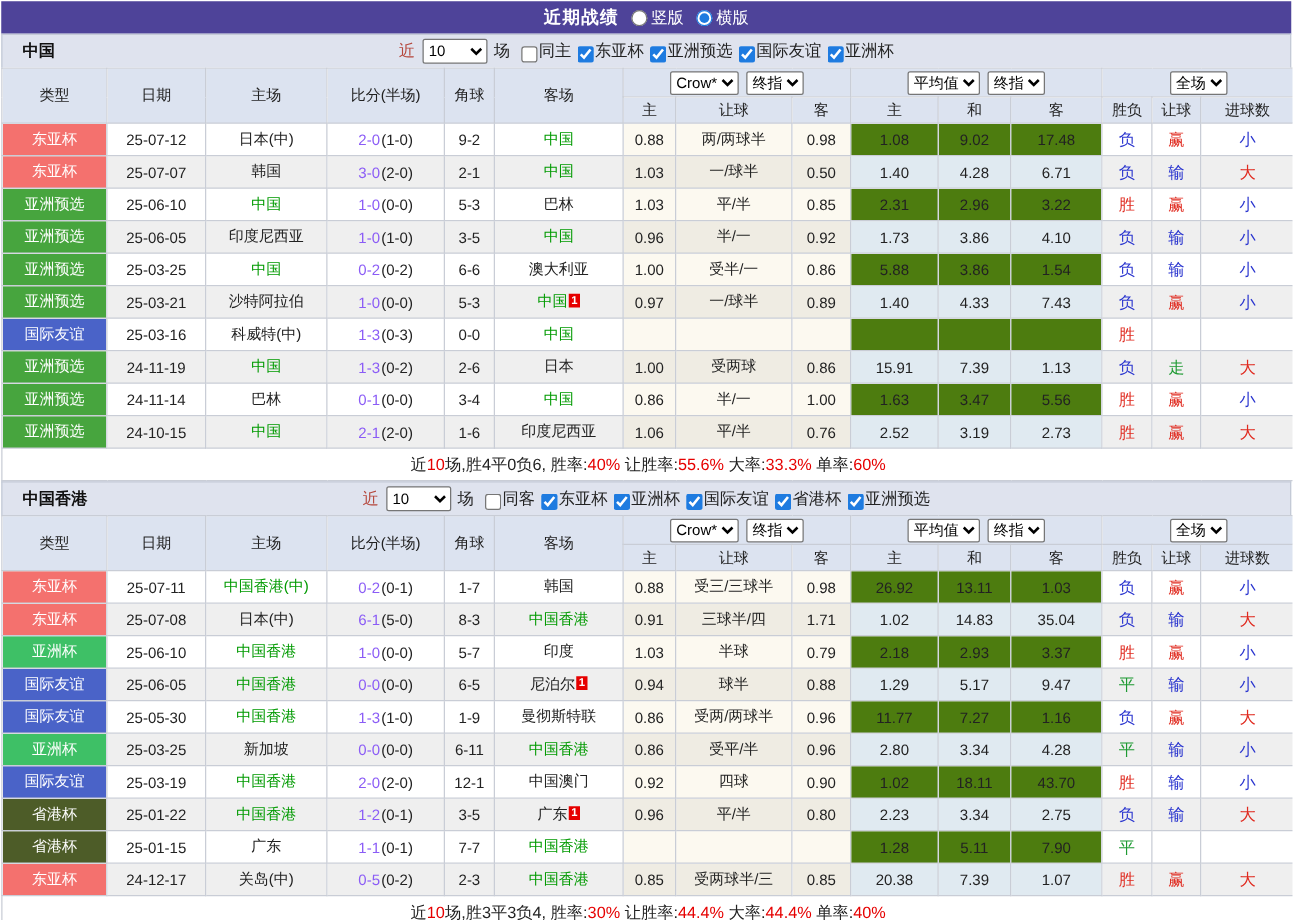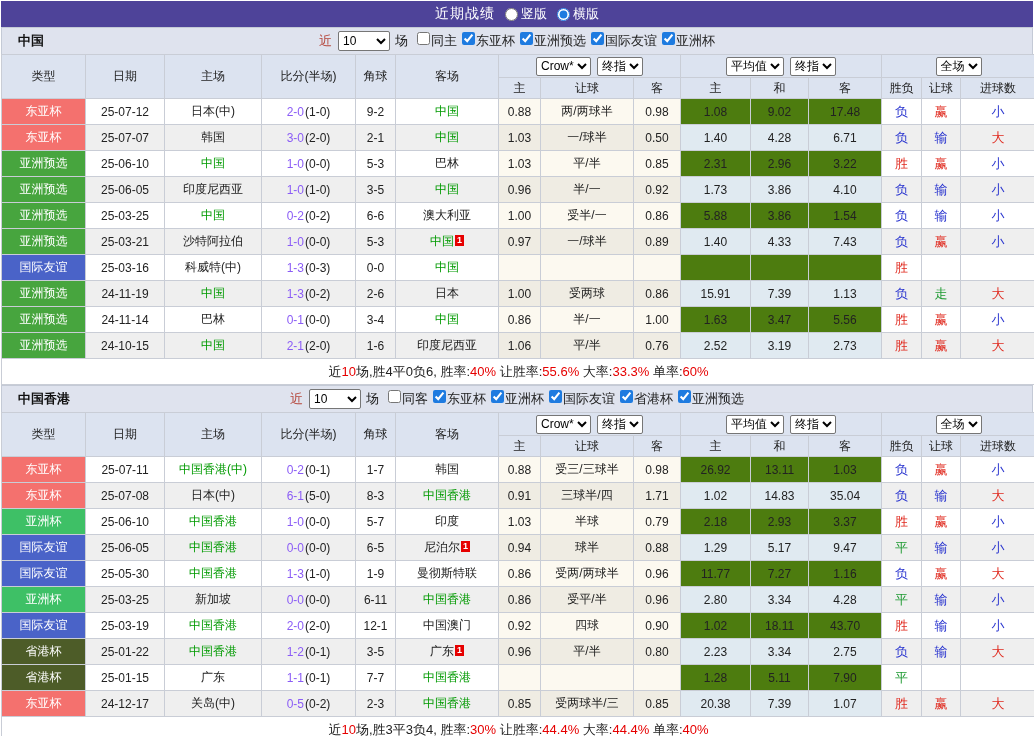--- a/index.html
+++ b/index.html
@@ -2,33 +2,33 @@
 <html><head>
 <meta charset="utf-8">
 <style>
   *{box-sizing:border-box}
   html,body{margin:0;padding:0;background:#fff}
   body{width:1034px;font-family:"Liberation Sans","DejaVu Sans",sans-serif;color:#222}
   .page{width:1034px;padding:1px;background:#fff}
 
   
   .titlebar{height:26px;background:#4e4399;color:#fff;display:flex;align-items:center;justify-content:center;gap:10px;font-size:13px}
-  .tb-title{font-weight:normal;font-size:14px;letter-spacing:1px}
+  .tb-title{font-weight:bold;font-size:14px;letter-spacing:1px}
   .tb-radio{display:flex;align-items:center;gap:3px;cursor:pointer;color:#fff}
   .tb-radio input{margin:0;width:13px;height:13px;accent-color:#1e7be0}
 
   
   .filter{position:relative;height:27px;background:#dfe3ee;display:flex;align-items:center;justify-content:center;font-size:13px;border:1px solid #c4cad6;border-bottom:none}
   .secname{position:absolute;left:16px;font-weight:bold;font-size:13px;color:#111}
   .fctr{display:flex;align-items:center}
   .near{color:#b5473c;margin-right:3px}
   .lbl{margin:0 2px}
   select{font-size:12px;height:20px;font-family:inherit;background:#fff;border:1px solid #767676;border-radius:2px}
   .cnt{width:52px;margin:0 3px}
-  .chk{display:flex;align-items:flex-start;margin-left:7px;cursor:pointer}
+  .chk{display:flex;align-items:flex-end;margin-left:7px;cursor:pointer}
   .chk input{margin:0 1px 0 0;width:13px;height:13px;accent-color:#1e7be0}
   .chk.comp{margin-left:5px}
 
   
   .grid{border-collapse:collapse;table-layout:fixed;width:1034px;font-size:12px;text-align:center;border:1px solid #c4cad6}
   .grid th,.grid td{border:1px solid #c9cdd6;padding:0 1px;height:26px;overflow:hidden;white-space:nowrap}
   .hd{background:#dce3f0;font-weight:normal;font-size:12px;color:#222}
   .hrow1 th{height:23px}
   .hrow2 th{height:21px}
   .ddc select{margin:0 3px;height:19px}

